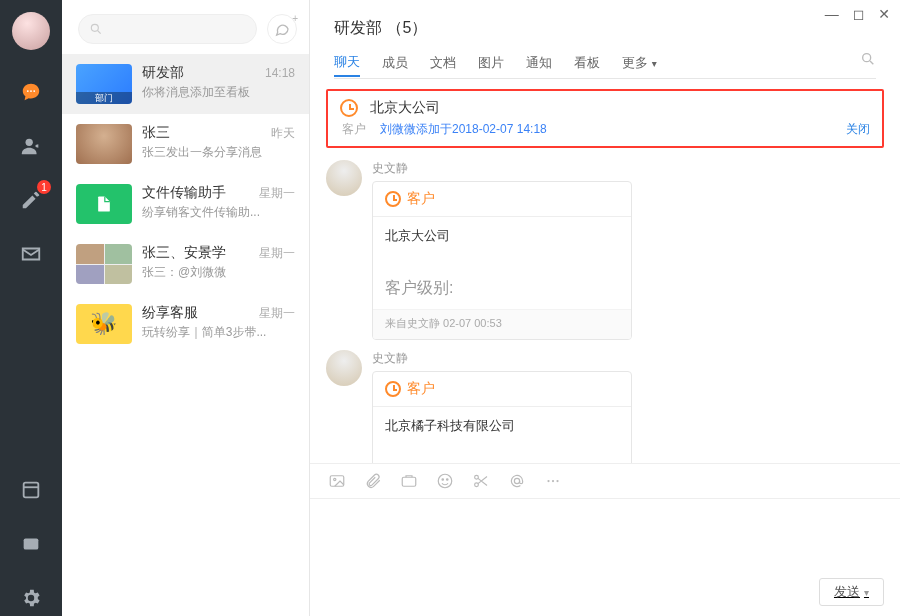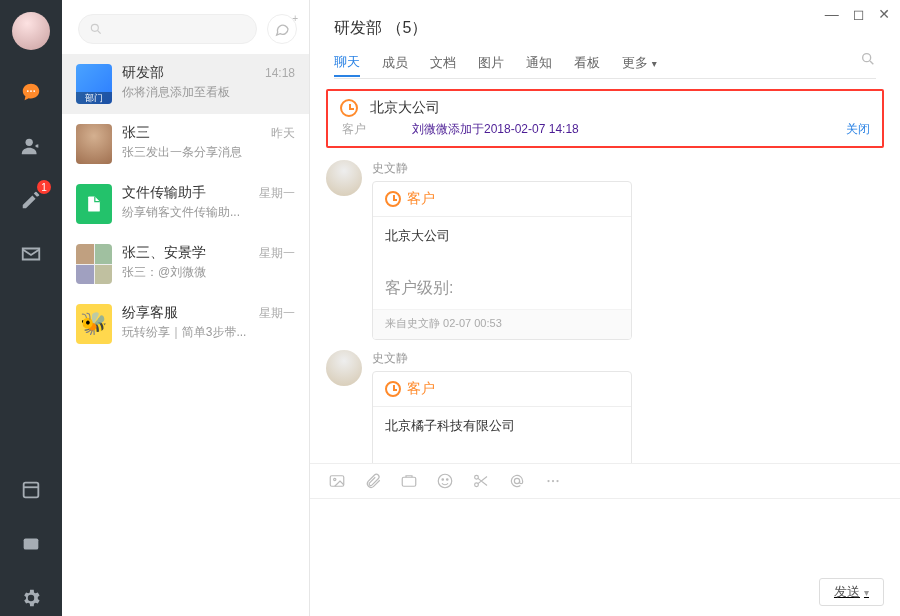--- a/index.html
+++ b/index.html
@@ -25,21 +25,21 @@
 
 .convo-list { width: 248px; border-right: 1px solid #e6e6e6; display: flex; flex-direction: column; background: #fff; }
 .search-row { display: flex; align-items: center; padding: 14px 12px 10px 16px; gap: 10px; }
 .search-box { flex: 1; height: 30px; background: #f6f6f6; border: 1px solid #eee; border-radius: 15px; display: flex; align-items: center; padding: 0 10px; color: #ccc; }
 .search-box svg { width: 14px; height: 14px; }
 .compose-icon { width: 30px; height: 30px; border: 1px solid #eee; border-radius: 50%; display: flex; align-items: center; justify-content: center; color: #bbb; position: relative; cursor: pointer; }
 .compose-icon::after { content: "+"; position: absolute; top: -2px; right: -2px; font-size: 10px; color: #bbb; }
 
 .convo-item { display: flex; padding: 10px 14px; gap: 10px; cursor: pointer; }
 .convo-item.selected { background: #f0f0f0; }
-.convo-avatar { width: 36px; height: 40px; border-radius: 4px; background: #ddd; flex-shrink: 0; position: relative; overflow: hidden; }
+.convo-avatar { width: 56px; height: 40px; border-radius: 4px; background: #ddd; flex-shrink: 0; position: relative; overflow: hidden; }
 .convo-avatar.dept { background: linear-gradient(135deg,#4aa3ff,#2b7cff); }
 .dept-label { position: absolute; bottom: 0; left: 0; right: 0; background: rgba(0,0,0,0.35); color: #fff; font-size: 9px; text-align: center; line-height: 12px; }
 .convo-avatar.multi { display: grid; grid-template: 1fr 1fr / 1fr 1fr; gap: 1px; background: #eee; }
 .convo-avatar.multi > div { background: #c0a080; }
 .convo-avatar.multi > div:nth-child(2){background:#a0c0a0;}
 .convo-avatar.multi > div:nth-child(3){background:#a0a0c0;}
 .convo-avatar.multi > div:nth-child(4){background:#c0c0a0;}
 .convo-avatar.single { background: radial-gradient(circle at 50% 30%, #d4b090, #a07050); border-radius: 4px; }
 .convo-avatar.file { background: #23c26b; display:flex;align-items:center;justify-content:center;color:#fff; }
 .convo-avatar.file svg{width:20px;height:20px;}
@@ -61,21 +61,21 @@
 .chat-tabs .search-icon { color:#bbb; padding-bottom:8px; cursor:pointer; }
 
 .notice-box { margin: 10px 16px 8px 16px; border: 2px solid #ff3b30; border-radius: 2px; padding: 8px 12px 8px 12px; display: flex; flex-direction: column; gap: 4px; }
 .notice-row1 { display: flex; align-items: center; gap: 12px; }
 .notice-clock { width: 18px; height: 18px; border: 2px solid #ff8a2b; border-radius: 50%; position: relative; }
 .notice-clock::before { content:""; position:absolute; width:5px; height:2px; background:#ff8a2b; top:7px; left:7px; }
 .notice-clock::after { content:""; position:absolute; width:2px; height:6px; background:#ff8a2b; top:3px; left:7px; }
 .notice-title { font-size: 14px; color: #333; }
 .notice-row2 { display: flex; align-items: center; gap: 14px; font-size: 12px; padding-left: 2px; }
 .notice-tag { color: #aaa; }
-.notice-desc { color: #4c1d95; flex:1;margin-left:32px; }
+.notice-desc { color: #3b82f6; flex:1; }
 .notice-close { color: #2a82e4; cursor: pointer; }
 
 .messages { flex: 1; overflow: auto; padding: 4px 16px 8px 16px; display:flex; flex-direction:column; gap:10px; }
 .msg { display:flex; gap:10px; }
 .msg-avatar { width:36px; height:36px; border-radius:50%; background: radial-gradient(circle at 50% 30%, #eee, #d5c8b0); flex-shrink:0; }
 .msg-col { display:flex; flex-direction:column; gap:4px; }
 .msg-sender { font-size:12px; color:#999; }
 .msg-card { border:1px solid #e6e6e6; border-radius:4px; min-width:260px; overflow:hidden; background:#fff; }
 .card-head { display:flex; align-items:center; gap:6px; padding:8px 12px; border-bottom:1px solid #eee; color:#ff8a2b; font-size:14px; }
 .card-clock { width:16px; height:16px; border:2px solid #ff8a2b; border-radius:50%; position:relative; }

